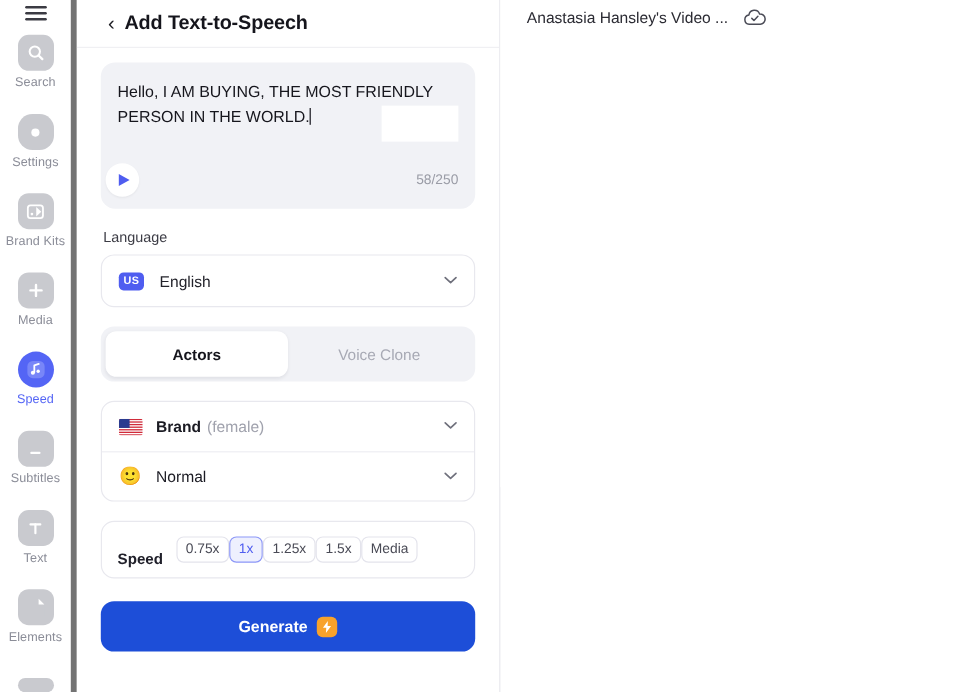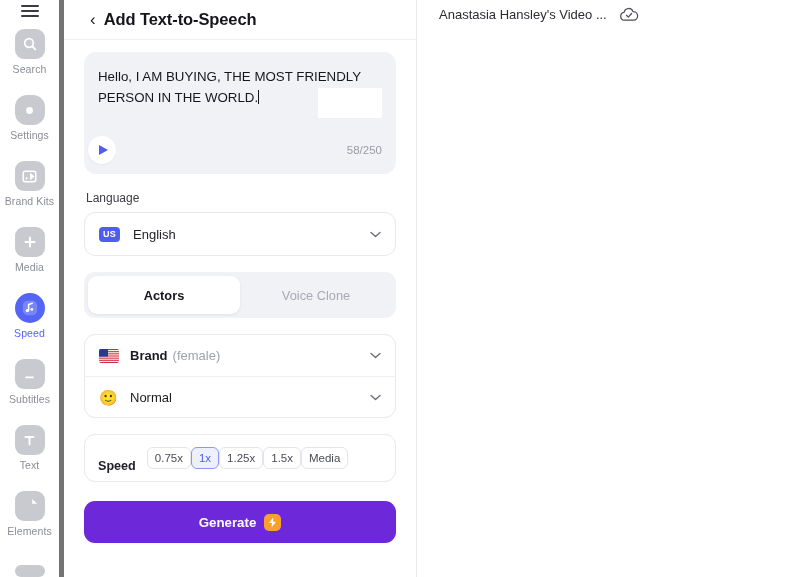--- a/index.html
+++ b/index.html
@@ -369,21 +369,21 @@
     border-color: #8c97f7;
     background: #eef0fe;
     color: #4f5df0;
   }
 
   
   .generate {
     margin-top: 19px;
     height: 42px;
     border-radius: 11px;
-    background: #6d28d9;
+    background: #1d4ed8;
     display: flex;
     align-items: center;
     justify-content: center;
     gap: 8px;
     cursor: pointer;
     border: none;
     width: 100%;
     font-family: "Liberation Sans", sans-serif;
   }
   .generate-text {

